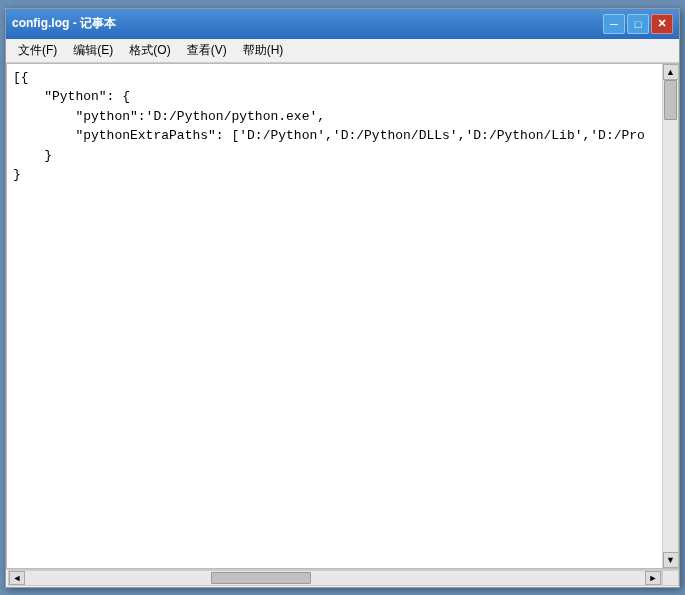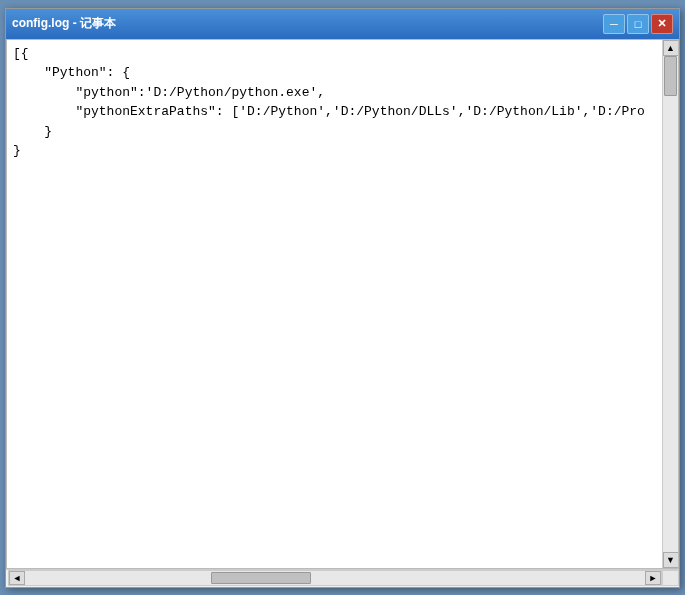--- a/index.html
+++ b/index.html
@@ -222,20 +222,27 @@
 
   <div class="title-bar">
     <span class="title-bar-text">config.log - 记事本</span>
     <div class="title-bar-controls">
       <div class="title-btn minimize">─</div>
       <div class="title-btn maximize">□</div>
       <div class="title-btn close">✕</div>
     </div>
   </div>
 
+  <div class="menu-bar">
+    <div class="menu-item">文件(F)</div>
+    <div class="menu-item">编辑(E)</div>
+    <div class="menu-item">格式(O)</div>
+    <div class="menu-item">查看(V)</div>
+    <div class="menu-item">帮助(H)</div>
+  </div>
 
   <div class="editor-container">
     <div class="editor-scroll">
       <div class="editor-content">[{
     "Python": {
         "python":'D:/Python/python.exe',
         "pythonExtraPaths": ['D:/Python','D:/Python/DLLs','D:/Python/Lib','D:/Pro
     }
 }</div>
     </div>

